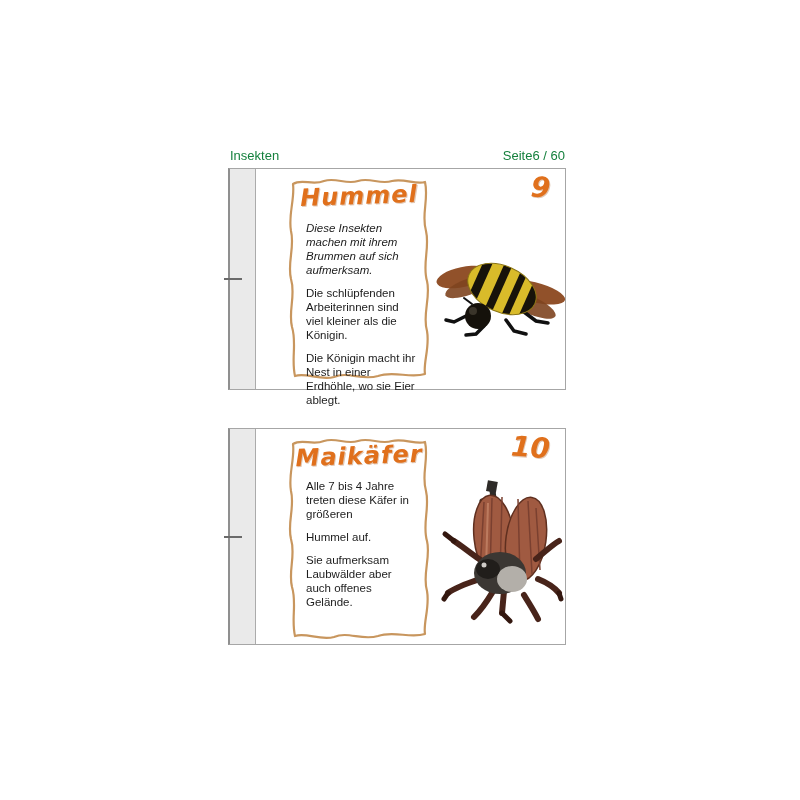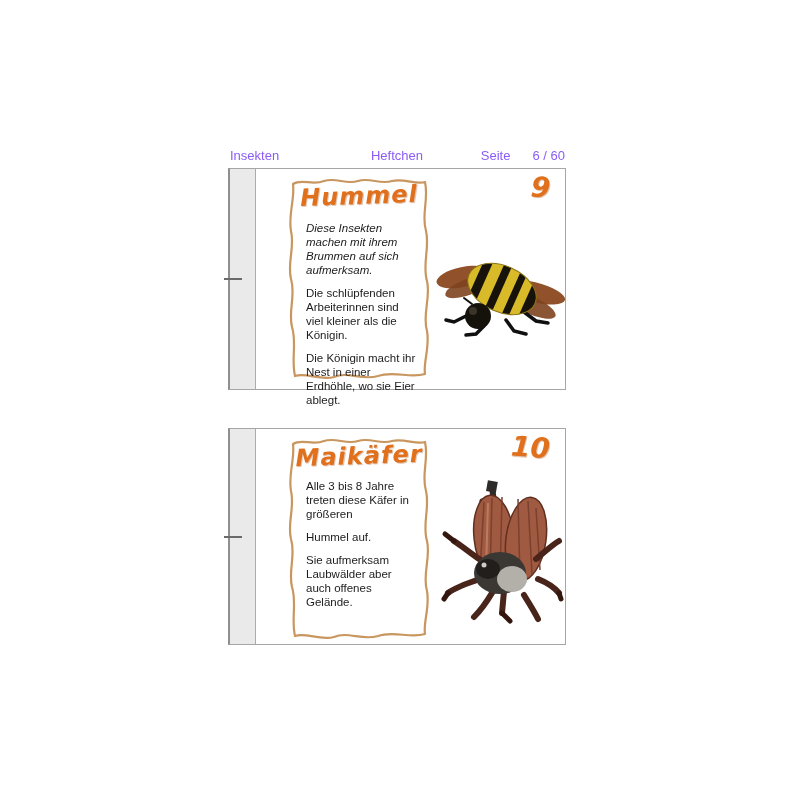--- a/index.html
+++ b/index.html
@@ -2,26 +2,26 @@
 <html><head>
 <meta charset="utf-8">
 <style>
   html,body{margin:0;padding:0;}
   body{
     width:800px;height:800px;background:#ffffff;position:relative;
     font-family:"Liberation Sans",sans-serif;overflow:hidden;
   }
   .header{
     position:absolute;left:228px;top:148px;width:338px;height:17px;
-    font-size:13px;color:#8b5cf6;
+    font-size:13px;color:#15803d;
   }
   .header .h-left{position:absolute;left:2px;top:0;}
   .header .h-center{position:absolute;left:0;right:0;top:0;text-align:center;}
   .header .h-right{position:absolute;right:1px;top:0;}
-  .header .h-right .pg-word{margin-right:22px;}
+  .header .h-right .pg-word{margin-right:0;}
 
   .card{
     position:absolute;left:228px;width:338px;background:#ffffff;
     border:1px solid #a6a6a6;border-left:2px solid #8f8f8f;box-sizing:border-box;
   }
   .card.card-1{top:168px;height:222px;}
   .card.card-2{top:428px;height:217px;}
 
   .strip{
     position:absolute;left:0;top:0;bottom:0;width:25px;
@@ -53,21 +53,20 @@
   }
   .insect{position:absolute;}
   .insect.bee{left:206px;top:72px;width:130px;height:96px;}
   .insect.beetle{left:210px;top:46px;width:124px;height:150px;}
 </style>
 </head>
 <body>
 
 <div class="header">
   <span class="h-left">Insekten</span>
-  <span class="h-center">Heftchen</span>
   <span class="h-right"><span class="pg-word">Seite</span><span>6 / 60</span></span>
 </div>
 
 <section class="card card-1">
   <div class="strip"></div>
   <div class="fold-mark"></div>
 
   <div class="frame">
     <svg class="frame-svg" viewBox="0 0 146 211" preserveAspectRatio="none">
       <path d="M7,11 C16,5 26,13 38,8 C50,4 60,12 72,8 C84,4 94,12 106,8 C118,5 130,12 139,9
@@ -124,21 +123,21 @@
   <div class="fold-mark"></div>
 
   <div class="frame">
     <svg class="frame-svg" viewBox="0 0 146 211" preserveAspectRatio="none">
       <path d="M7,11 C16,5 26,13 38,8 C50,4 60,12 72,8 C84,4 94,12 106,8 C118,5 130,12 139,9
                C143,26 135,42 140,58 C144,74 136,92 141,108 C145,124 136,142 141,158 C144,174 137,190 139,201
                C124,206 108,197 92,203 C76,208 62,198 48,204 C34,208 20,199 9,203
                C5,186 11,170 6,154 C2,138 10,122 5,106 C1,90 9,74 5,58 C2,42 9,26 7,11 Z" fill="none" stroke="#c8965e" stroke-width="2.2" stroke-linejoin="round"></path>
     </svg>
     <h2 class="card-title">Maikäfer</h2>
-    <p class="para">Alle 3 bis 8 Jahre treten diese Käfer in größeren</p>
+    <p class="para">Alle 7 bis 4 Jahre treten diese Käfer in größeren</p>
     <p class="para">Hummel auf.</p>
     <p class="para">Sie aufmerksam Laubwälder aber auch offenes Gelände.</p>
   </div>
 
   <div class="card-number">10</div>
 
   <svg class="insect beetle" viewBox="0 0 124 150">
 
     <g stroke="#2e2b28" stroke-linecap="round">
       <path d="M52,12 L56,42" stroke-width="6"></path>

